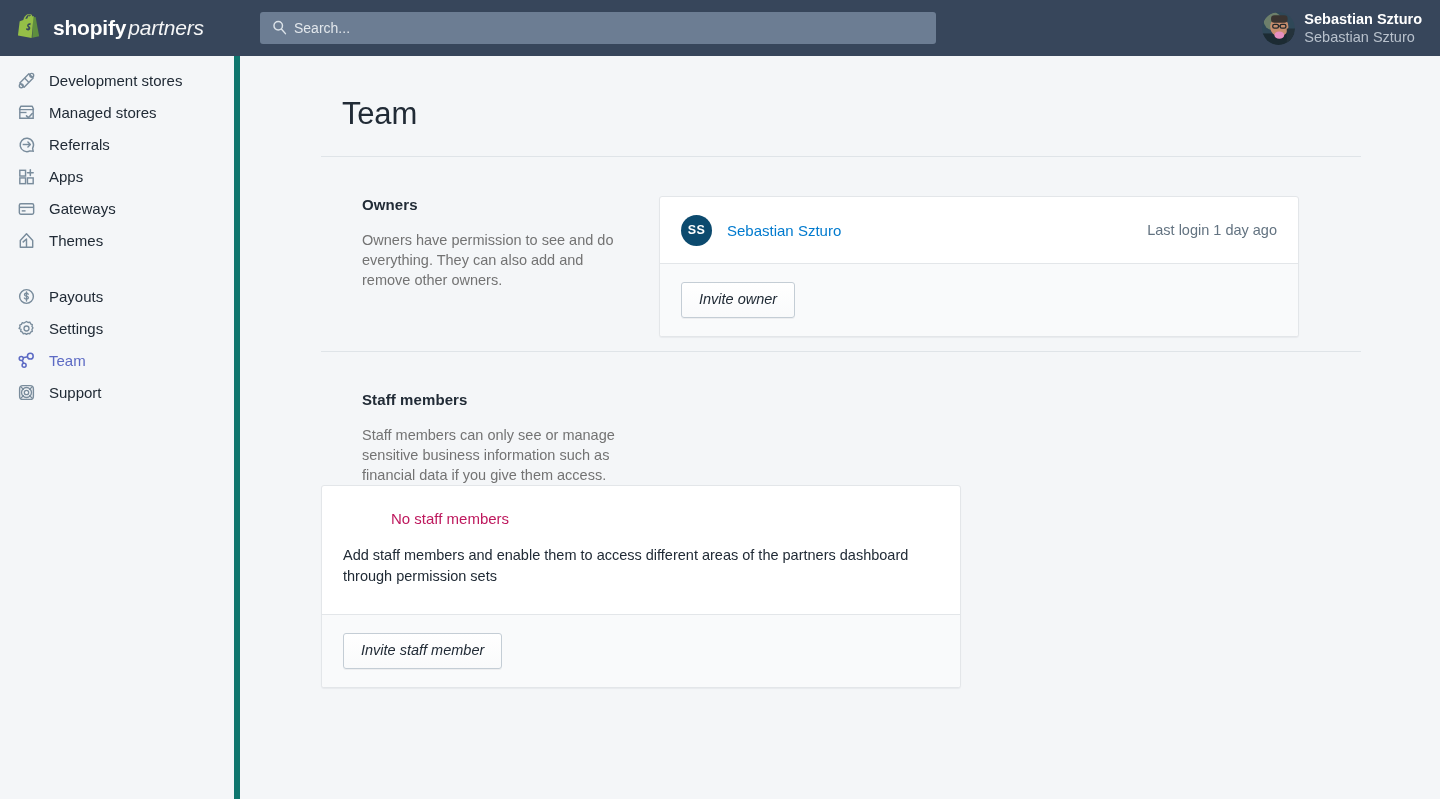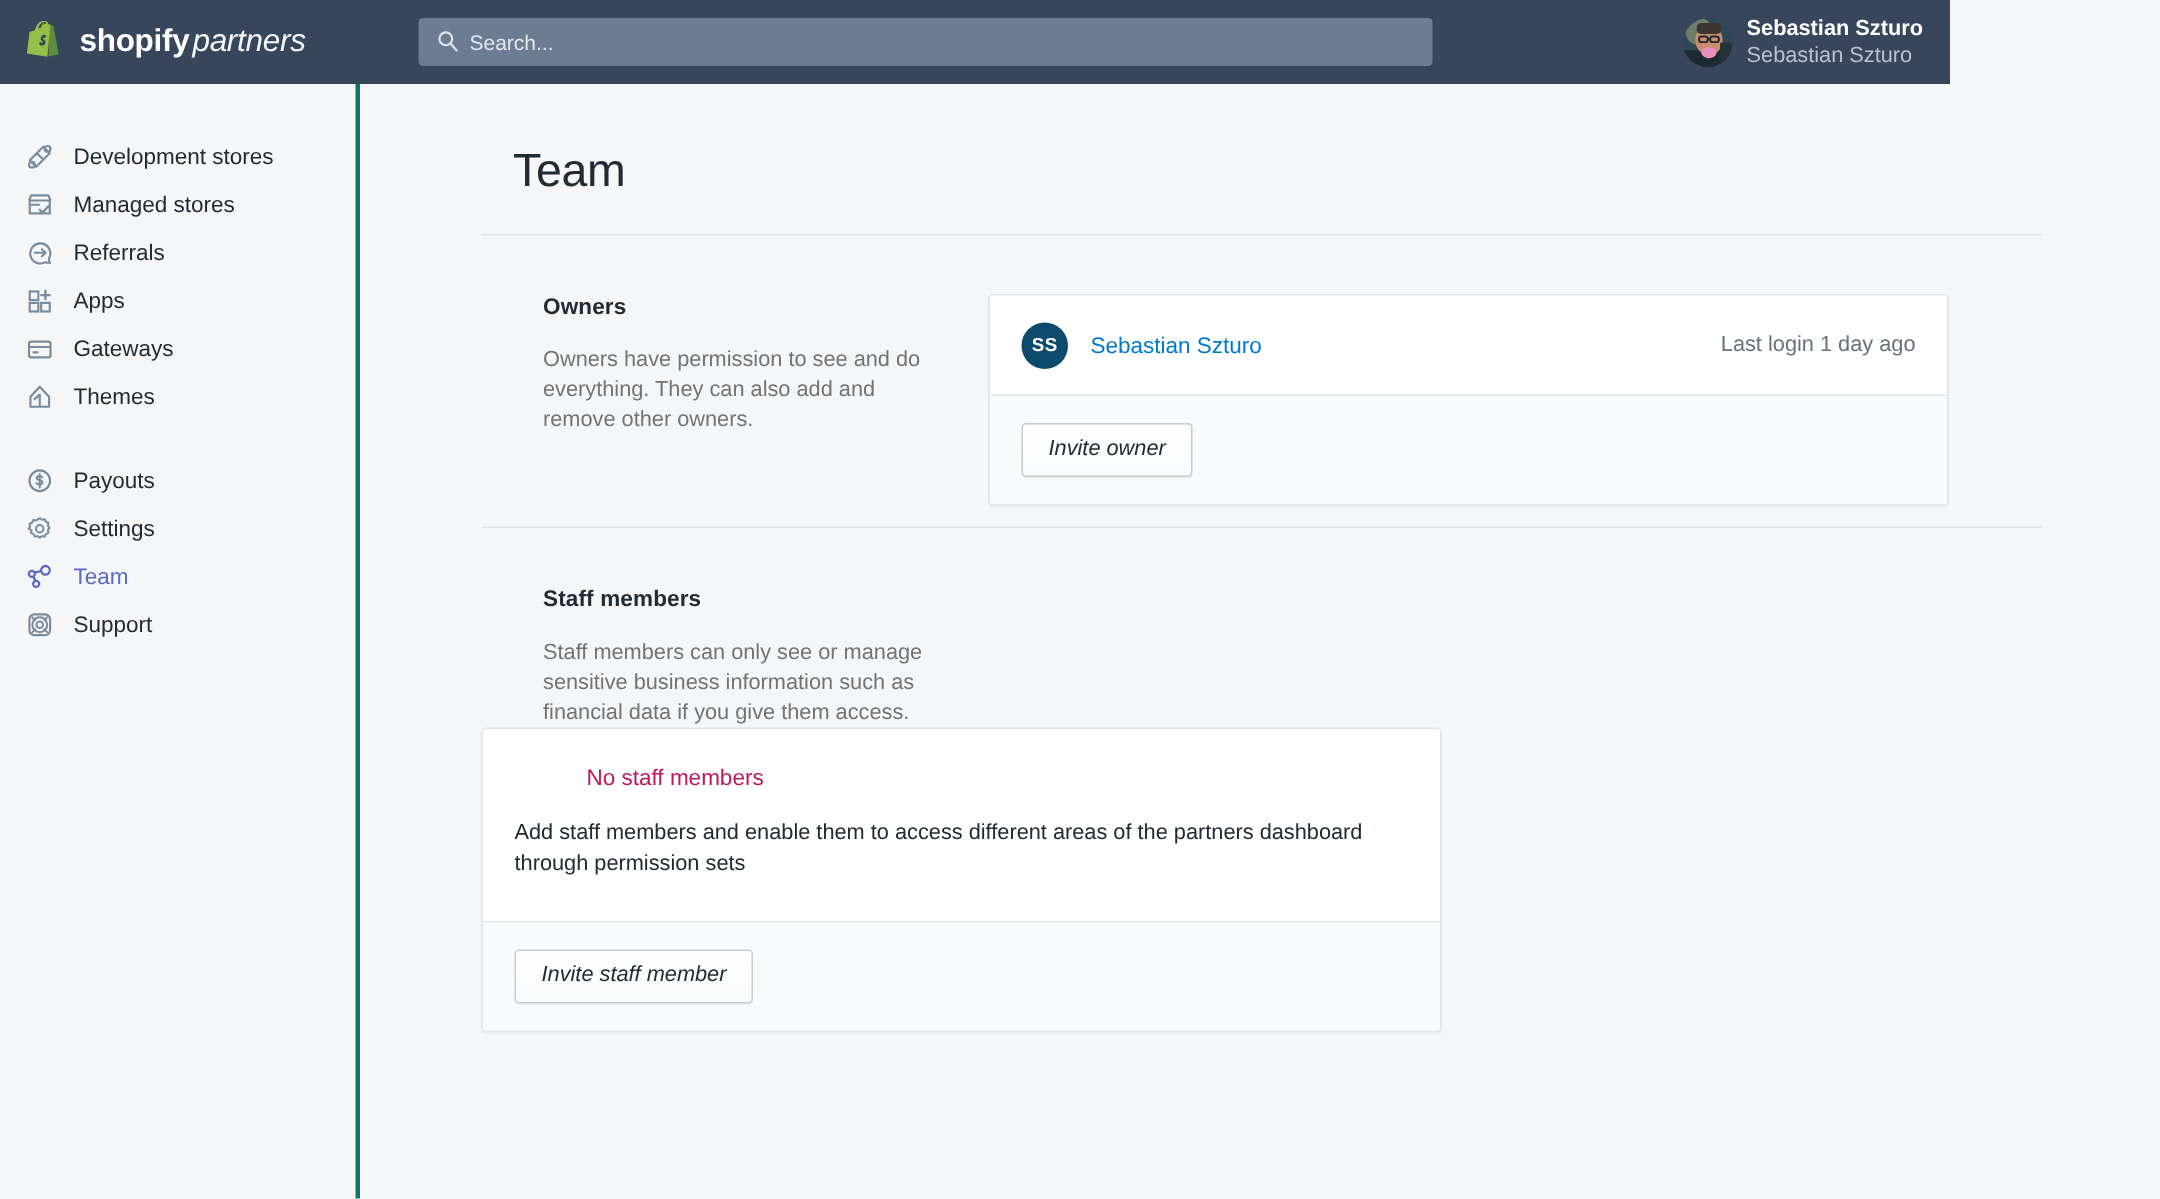--- a/index.html
+++ b/index.html
@@ -8,23 +8,23 @@
     height: 799px;
     overflow: hidden;
     font-family: "Liberation Sans", sans-serif;
     background: #F4F6F8;
     -webkit-font-smoothing: antialiased;
   }
 
   
   .topbar {
     position: absolute; top: 0; left: 0;
-    width: 1300px; height: 56px;
+    width: 1440px; height: 56px;
     background: #37465B;
-    display: flex; align-items: center; gap: 19px;
+    display: flex; align-items: center;
   }
   .brand {
     width: 240px; height: 56px;
     display: flex; align-items: center;
     padding-left: 18px;
     gap: 9px;
   }
   .brand-mark { width: 26px; height: 29px; display: block; flex: none; }
   .brand-text {
     color: #fff; font-size: 21px; letter-spacing: -0.2px;
@@ -65,22 +65,22 @@
   }
   .user-names { line-height: 1.25; text-align: left; }
   .user-name-main { color: #ffffff; font-size: 14.5px; font-weight: bold; white-space: nowrap;}
   .user-name-sub  { color: #B8C1CC; font-size: 14.5px; white-space: nowrap;}
 
   
   .sidebar {
     position: absolute; top: 56px; left: 0;
     width: 240px; height: 743px;
     background: #F4F6F8;
-    border-right: 3px solid #0f766e;
-    padding-top: 32px;
+    border-right: 6px solid #0f766e;
+    padding-top: 8px;
   }
   .nav-item {
     height: 32px; display: flex; align-items: center;
     padding-left: 16px; gap: 12px;
     cursor: pointer;
     text-decoration: none;
   }
   .nav-icon { width: 21px; height: 21px; flex: none; display: block; color: #798C9C; }
   .nav-label { font-size: 15px; color: #212B36; white-space: nowrap; }
   .nav-item.active .nav-label { color: #5C6AC4; }

